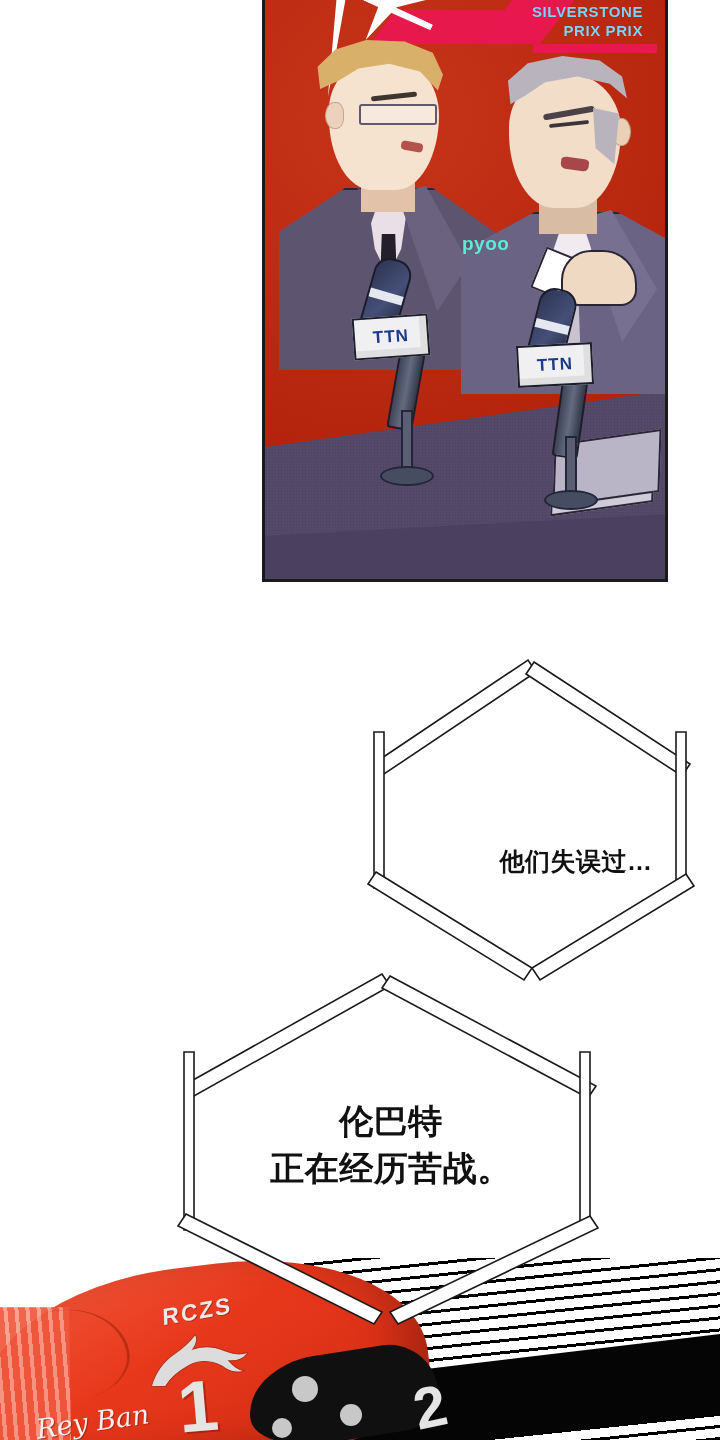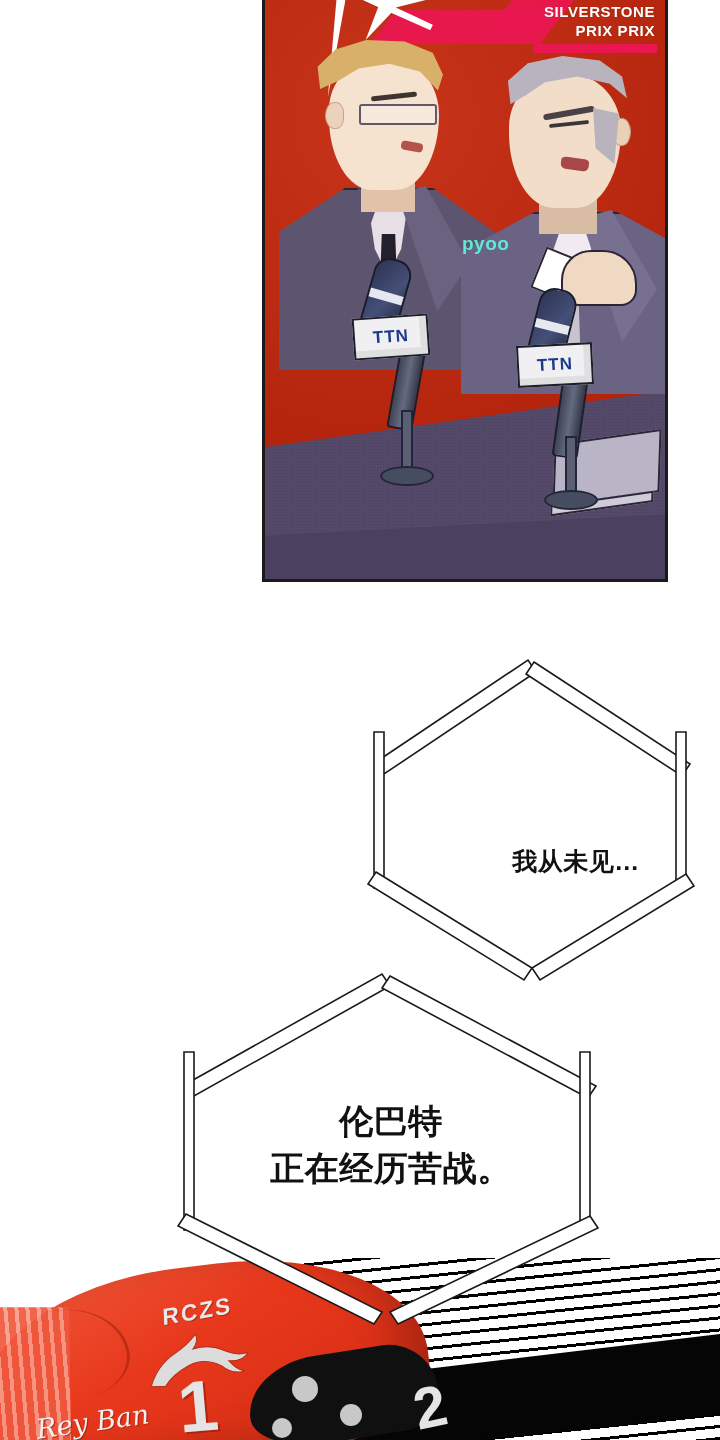--- a/index.html
+++ b/index.html
@@ -90,23 +90,23 @@
   }
   .sp-c {
     left: 36px; top: 54px;
     width: 74px; height: 9px;
     clip-path: polygon(0% 20%, 100% 0%, 100% 70%, 0% 100%);
     transform: rotate(26deg);
   }
 
   .gp-label {
     position: absolute;
-    right: 10px; top: 2px;
+    right: 22px; top: 2px;
     text-align: right;
-    color: #ffffff;
+    color: #7dd3fc;
     font-weight: bold;
     font-size: 15px;
     letter-spacing: 0.6px;
     line-height: 19px;
     text-shadow: 0 0 1px rgba(0,0,0,0.25);
   }
 
   
   .sfx {
     position: absolute;
@@ -655,21 +655,21 @@
     <svg viewBox="0 0 300 270" preserveAspectRatio="none">
       <g stroke="#1a1a1a" stroke-width="1.6" fill="#ffffff">
         <polygon points="-8,86 144,-16 152,-4 0,98"></polygon>
         <polygon points="150,-14 306,88 298,100 142,-2"></polygon>
         <polygon points="-10,56 0,56 0,212 -10,212"></polygon>
         <polygon points="292,56 302,56 302,212 292,212"></polygon>
         <polygon points="-8,196 148,292 140,304 -16,208"></polygon>
         <polygon points="302,198 310,210 156,304 148,292"></polygon>
       </g>
     </svg>
-    <div class="txt">我从未见…</div>
+    <div class="txt">他们失误过…</div>
   </div>
 
   <div class="bubble" id="bubble3">
     <div class="fill"></div>
     <svg viewBox="0 0 390 310" preserveAspectRatio="none">
       <g stroke="#1a1a1a" stroke-width="1.6" fill="#ffffff">
         <polygon points="-10,94 186,-16 194,-4 -2,106"></polygon>
         <polygon points="194,-14 400,96 392,108 186,-2"></polygon>
         <polygon points="-12,62 -2,62 -2,240 -12,240"></polygon>
         <polygon points="384,62 394,62 394,240 384,240"></polygon>

